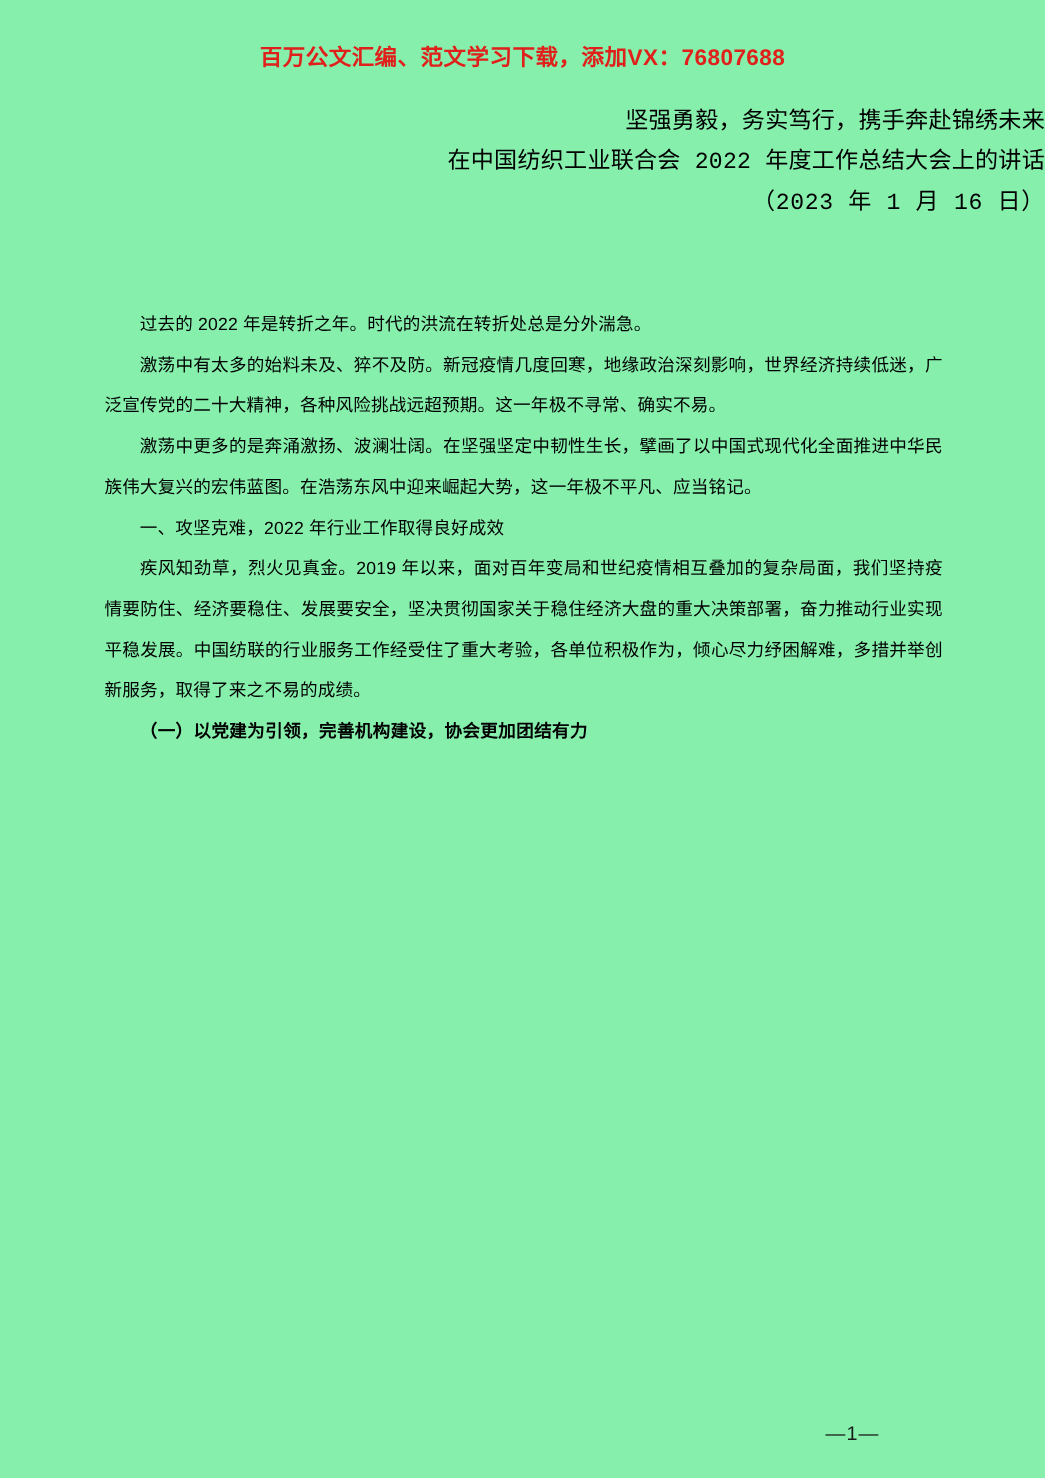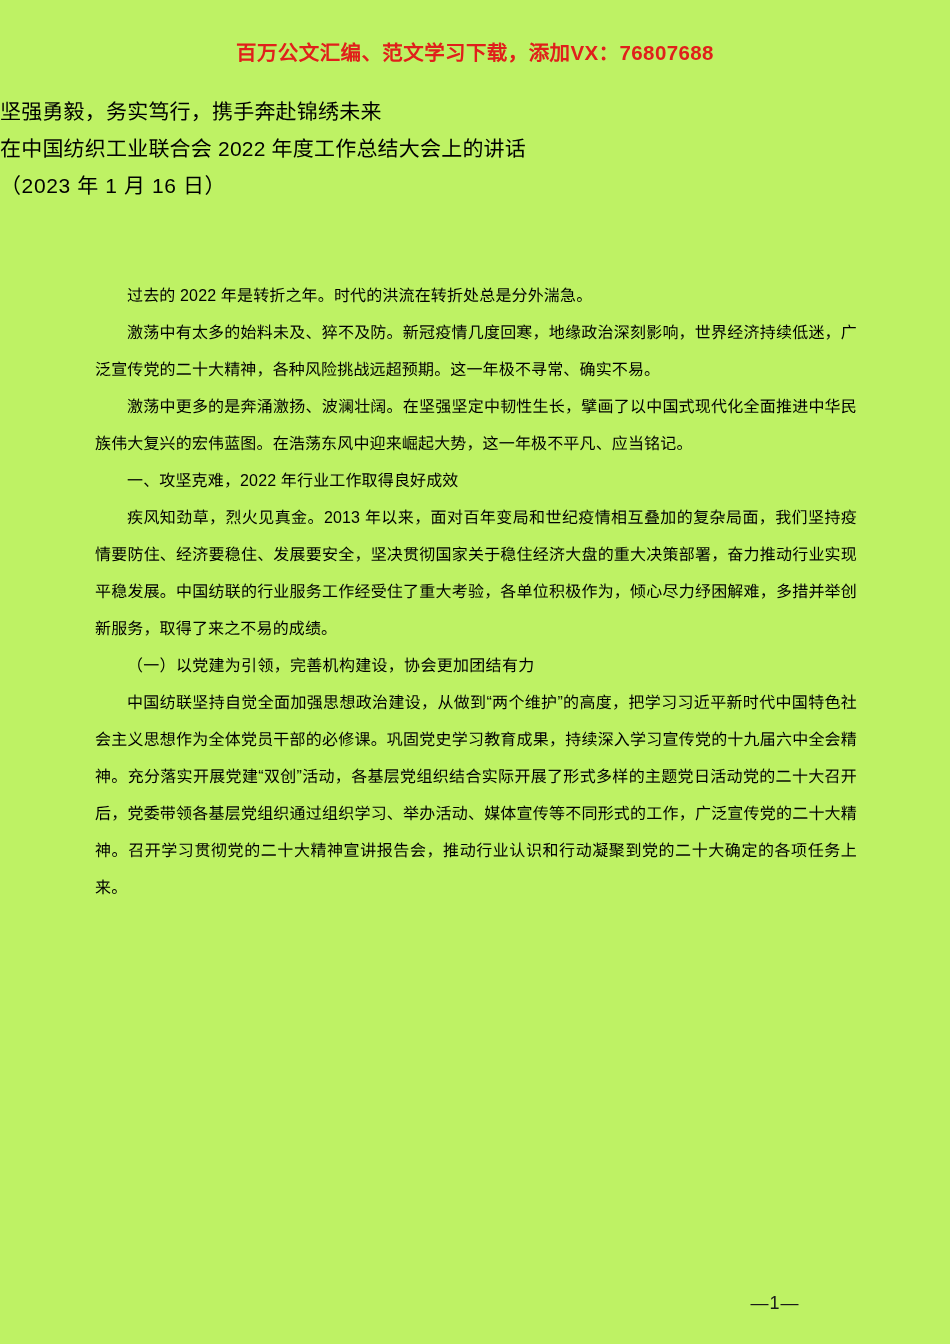--- a/index.html
+++ b/index.html
@@ -35,21 +35,22 @@
     line-height: 1.3;
     white-space: nowrap;
   }
 
   
   .title-block {
     position: absolute;
     top: 93px;
     left: 0;
     width: 950px;
-    text-align: left;
+    text-align: right;
+    font-family: Liberation Mono, monospace;
   }
   .title-line {
     font-size: 21px;
     line-height: 37px;
     font-weight: 400;
     letter-spacing: 0.2px;
     white-space: nowrap;
   }
   .title-line.date-line {
     letter-spacing: 0.6px;
@@ -74,21 +75,21 @@
   }
   .para.indent {
     text-indent: 2em;
   }
   .para.heading-1 {
     text-indent: 2em;
     font-weight: 400;
   }
   .para.heading-2 {
     text-indent: 2em;
-    font-weight: 400;
+    font-weight: 700;
     letter-spacing: 0.3px;
   }
 
   
   .page-footer {
     position: absolute;
     left: 0;
     top: 1293px;
     width: 950px;
     text-align: center;
@@ -99,37 +100,36 @@
     color: #1a1a1a;
   }
   .page-footer .num-wrap {
     display: inline-block;
     margin-left: 640px;
   }
 </style>
 </head>
 <body>
 
-<div id="page" style="background: #bef264; color: rgb(0, 0, 0);">
+<div id="page" style="background: #86efac; color: rgb(0, 0, 0);">
 
   <div class="promo-banner" style="color: rgb(224, 32, 27);">百万公文汇编、范文学习下载，添加VX：76807688</div>
 
   <div class="title-block">
     <div class="title-line">坚强勇毅，务实笃行，携手奔赴锦绣未来</div>
     <div class="title-line">在中国纺织工业联合会 2022 年度工作总结大会上的讲话</div>
     <div class="title-line date-line">（2023 年 1 月 16 日）</div>
   </div>
 
   <div class="body-area">
       <p class="para indent">过去的 2022 年是转折之年。时代的洪流在转折处总是分外湍急。</p>
       <p class="para indent">激荡中有太多的始料未及、猝不及防。新冠疫情几度回寒，地缘政治深刻影响，世界经济持续低迷，广泛宣传党的二十大精神，各种风险挑战远超预期。这一年极不寻常、确实不易。</p>
       <p class="para indent">激荡中更多的是奔涌激扬、波澜壮阔。在坚强坚定中韧性生长，擘画了以中国式现代化全面推进中华民族伟大复兴的宏伟蓝图。在浩荡东风中迎来崛起大势，这一年极不平凡、应当铭记。</p>
       <p class="para heading-1">一、攻坚克难，2022 年行业工作取得良好成效</p>
-      <p class="para indent">疾风知劲草，烈火见真金。2013 年以来，面对百年变局和世纪疫情相互叠加的复杂局面，我们坚持疫情要防住、经济要稳住、发展要安全，坚决贯彻国家关于稳住经济大盘的重大决策部署，奋力推动行业实现平稳发展。中国纺联的行业服务工作经受住了重大考验，各单位积极作为，倾心尽力纾困解难，多措并举创新服务，取得了来之不易的成绩。</p>
+      <p class="para indent">疾风知劲草，烈火见真金。2019 年以来，面对百年变局和世纪疫情相互叠加的复杂局面，我们坚持疫情要防住、经济要稳住、发展要安全，坚决贯彻国家关于稳住经济大盘的重大决策部署，奋力推动行业实现平稳发展。中国纺联的行业服务工作经受住了重大考验，各单位积极作为，倾心尽力纾困解难，多措并举创新服务，取得了来之不易的成绩。</p>
       <p class="para heading-2">（一）以党建为引领，完善机构建设，协会更加团结有力</p>
-      <p class="para indent">中国纺联坚持自觉全面加强思想政治建设，从做到“两个维护”的高度，把学习习近平新时代中国特色社会主义思想作为全体党员干部的必修课。巩固党史学习教育成果，持续深入学习宣传党的十九届六中全会精神。充分落实开展党建“双创”活动，各基层党组织结合实际开展了形式多样的主题党日活动党的二十大召开后，党委带领各基层党组织通过组织学习、举办活动、媒体宣传等不同形式的工作，广泛宣传党的二十大精神。召开学习贯彻党的二十大精神宣讲报告会，推动行业认识和行动凝聚到党的二十大确定的各项任务上来。</p>
     </div>
 
   <div class="page-footer">
     <span class="num-wrap">—1—</span>
   </div>
 
 </div>
 
 </body></html>

